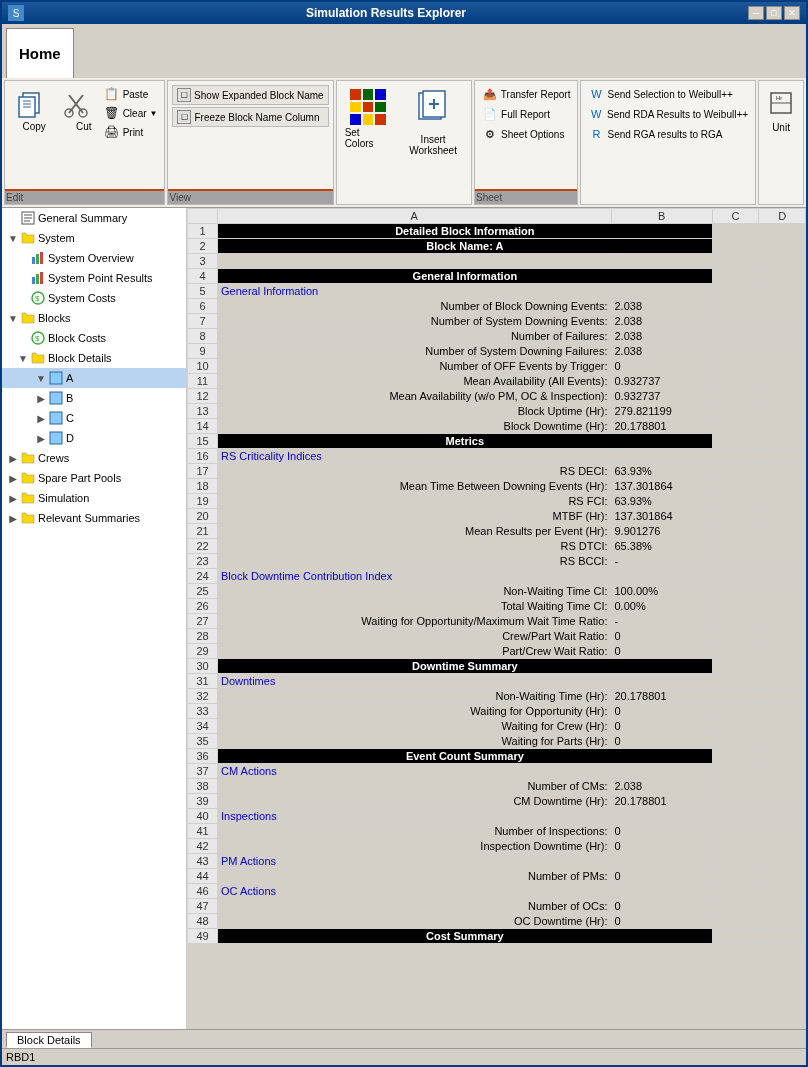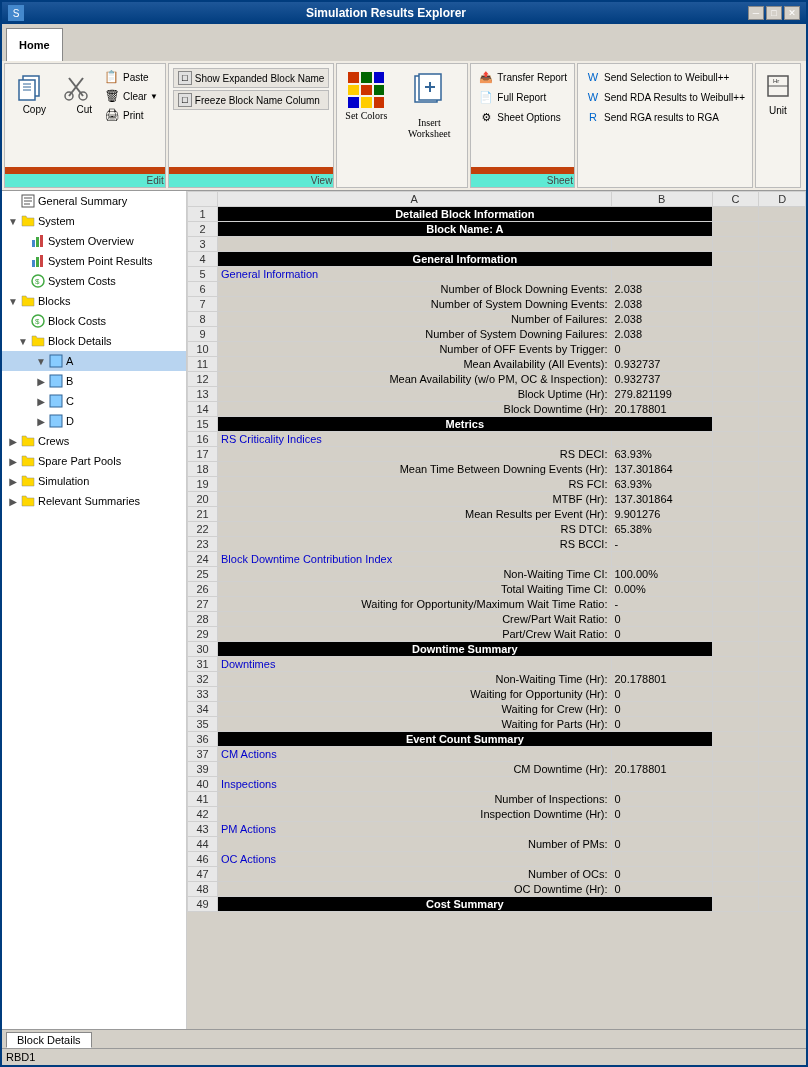--- a/index.html
+++ b/index.html
@@ -7,27 +7,27 @@
 
     
     .window { width: 808px; height: 1067px; border: 2px solid #003c7e; display: flex; flex-direction: column; }
     .title-bar { background: linear-gradient(to bottom, #1e5799, #003c7e); color: white; padding: 3px 6px; display: flex; align-items: center; justify-content: space-between; height: 22px; }
     .title-bar-text { font-size: 12px; font-weight: bold; flex: 1; text-align: center; }
     .title-bar-buttons { display: flex; gap: 2px; }
     .title-btn { width: 16px; height: 14px; border: 1px solid #888; background: #d4d0c8; font-size: 9px; display: flex; align-items: center; justify-content: center; cursor: pointer; }
 
     
     .tab-bar { background: #d4d0c8; padding: 4px 4px 0 4px; display: flex; }
-    .tab { background: #d4d0c8; border: 1px solid #888; border-bottom: none; padding: 10px 12px; font-size: 11px; cursor: pointer; }
+    .tab { background: #d4d0c8; border: 1px solid #888; border-bottom: none; padding: 16px 12px; font-size: 15px; cursor: pointer; }
     .tab.active { background: white; font-weight: bold; }
 
     
     .ribbon { background: #f0ece4; border-bottom: 1px solid #999; display: flex; padding: 2px; gap: 2px; height: 130px; }
     .ribbon-group { border: 1px solid #bbb; display: flex; flex-direction: column; background: #f5f3ee; min-width: 60px; }
-    .ribbon-group-label { text-align: right; font-size: 10px; color: #444; border-top: 7px solid #c2410c; padding: 1px; margin-top: auto; background: #5eead4; }
+    .ribbon-group-label { text-align: left; font-size: 10px; color: #444; border-top: 2px solid #c2410c; padding: 1px; margin-top: auto; background: #a3a3a3; }
     .ribbon-content { display: flex; flex-direction: row; align-items: flex-start; padding: 4px; gap: 4px; flex: 1; }
 
     .ribbon-big-btn { display: flex; flex-direction: column; align-items: flex-end; cursor: pointer; padding: 3px 5px; min-width: 40px; }
     .ribbon-big-icon { width: 32px; height: 32px; display: flex; align-items: center; justify-content: center; font-size: 22px; }
     .ribbon-big-label { font-size: 10px; text-align: center; margin-top: 1px; }
 
     .ribbon-small-btns { display: flex; flex-direction: column; gap: 1px; justify-content: center; }
     .ribbon-small-btn { display: flex; align-items: center; gap: 3px; cursor: pointer; padding: 1px 3px; white-space: nowrap; }
     .ribbon-small-icon { width: 16px; height: 16px; display: flex; align-items: center; justify-content: center; font-size: 12px; }
     .ribbon-small-label { font-size: 10px; }
@@ -170,21 +170,21 @@
           <div style="font-size:10px;">Show Expanded Block Name</div>
         </div>
         <div class="ribbon-view-btn">
           <div style="width:14px;height:14px;border:1px solid #888;background:#e0e0e0;font-size:8px;display:flex;align-items:center;justify-content:center;">☐</div>
           <div style="font-size:10px;">Freeze Block Name Column</div>
         </div>
       </div>
       <div class="ribbon-group-label">View</div>
     </div>
 
-    <div class="ribbon-group" style="flex-direction:row;font-family:Liberation Serif, serif;">
+    <div class="ribbon-group" style="flex-direction:row;">
       <div class="ribbon-content">
         <div class="setcolors-btn">
           <div class="setcolors-grid">
             <div class="setcolors-cell" style="background:#cc3300;"></div>
             <div class="setcolors-cell" style="background:#006600;"></div>
             <div class="setcolors-cell" style="background:#0000cc;"></div>
             <div class="setcolors-cell" style="background:#ffcc00;"></div>
             <div class="setcolors-cell" style="background:#cc3300;"></div>
             <div class="setcolors-cell" style="background:#006600;"></div>
             <div class="setcolors-cell" style="background:#0000cc;"></div>
@@ -692,20 +692,27 @@
                 <td></td>
               </tr>
               <tr>
                 <td class="row-header">37</td>
                 <td class="link-text">CM Actions</td>
                 <td></td>
                 <td></td>
                 <td></td>
               </tr>
               <tr>
+                <td class="row-header">38</td>
+                <td class="right-align">Number of CMs:</td>
+                <td>2.038</td>
+                <td></td>
+                <td></td>
+              </tr>
+              <tr>
                 <td class="row-header">39</td>
                 <td class="right-align">CM Downtime (Hr):</td>
                 <td>20.178801</td>
                 <td></td>
                 <td></td>
               </tr>
               <tr>
                 <td class="row-header">40</td>
                 <td class="link-text">Inspections</td>
                 <td></td>

